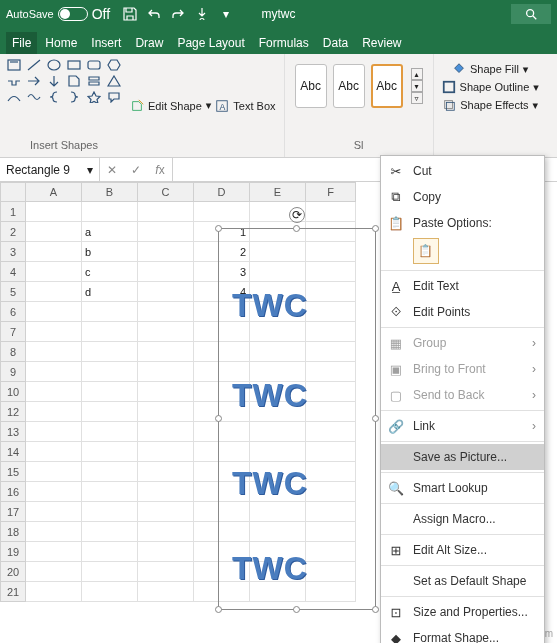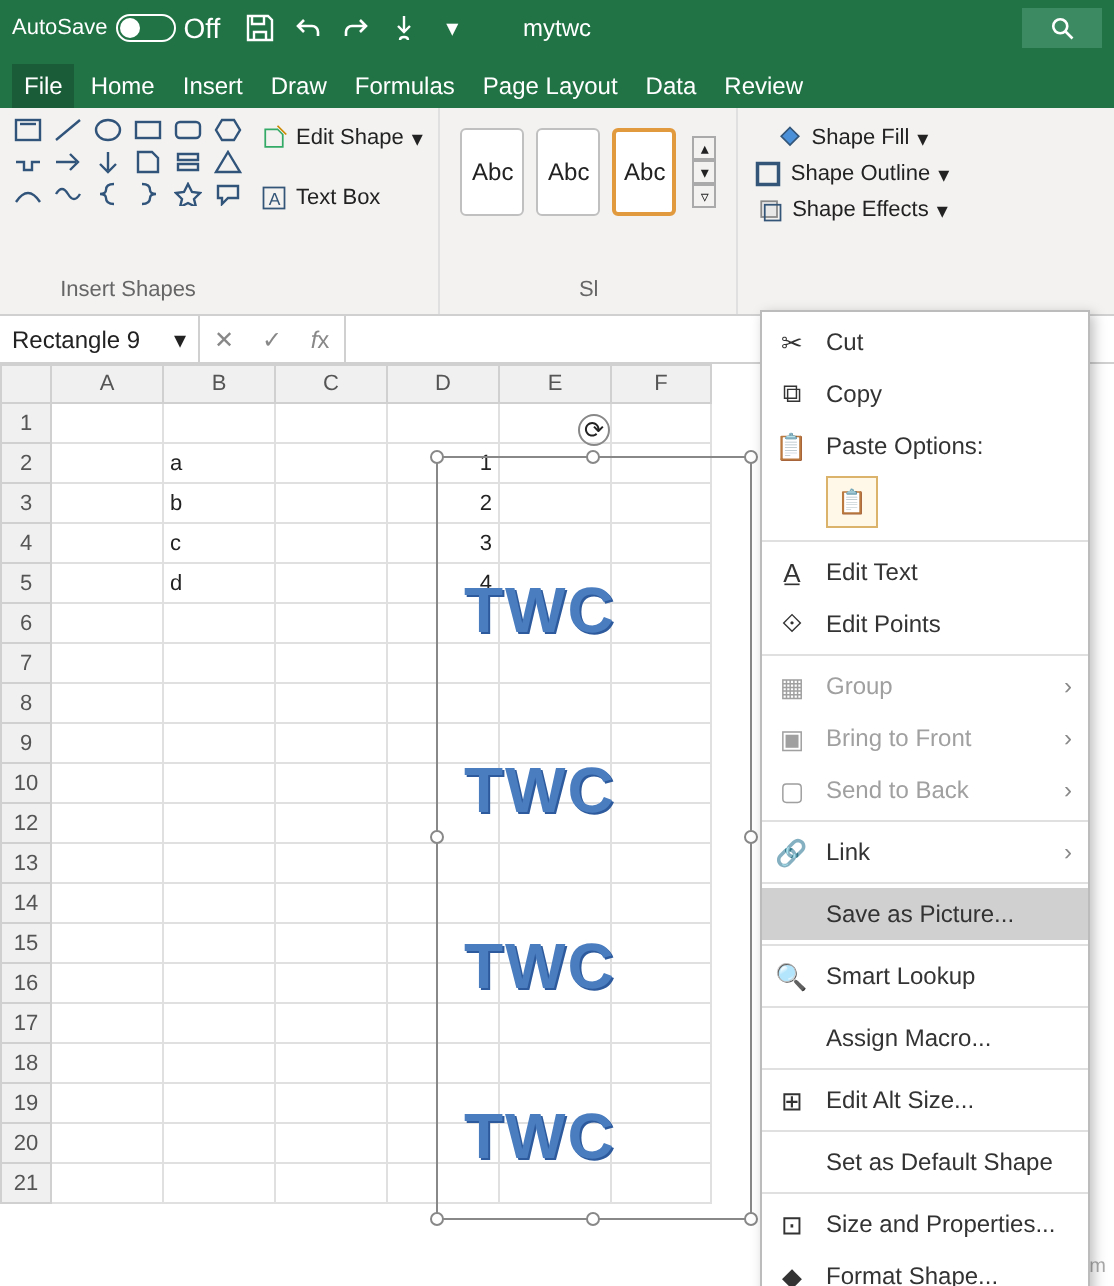--- a/index.html
+++ b/index.html
@@ -21,21 +21,21 @@
 .ribbon-tabs .tab.file { background: #1a5c38; }
 
 
 .ribbon { background: #f3f2f1; height: 104px; border-bottom: 1px solid #d0d0d0; display: flex; }
 .rgroup { border-right: 1px solid #e0e0e0; padding: 4px 6px; display: flex; flex-direction: column; justify-content:space-between;}
 .rgroup-label { text-align: center; font-size: 11px; color: #666; padding-bottom:2px;}
 .shapes-gallery { display: flex; flex-direction: column; gap: 2px;}
 .shapes-row { display: flex; gap: 4px;}
 .shape-swatch { width: 16px; height: 14px; display:flex; align-items:center; justify-content:center;}
 .shape-swatch svg { width:14px; height:12px; stroke:#30547a; fill:none; stroke-width:1.2;}
-.edit-controls { display:flex; flex-direction:column; gap:16px; padding:4px 2px;}
+.edit-controls { display:flex; flex-direction:row; gap:4px; padding:4px 2px;}
 .edit-controls .ctl { display:flex; align-items:center; gap:4px; font-size:11px;}
 .abc-gallery { display:flex; gap:6px; padding:6px 4px; align-items:center;}
 .abc-item { width:32px; height:44px; border:1px solid #c0c0c0; border-radius:3px; display:flex; align-items:center; justify-content:center; font-size:12px; background:#fff;}
 .abc-item.sel { border:2px solid #e29a3f; }
 .gallery-spin { display:flex; flex-direction:column; margin-left:2px;}
 .gallery-spin div { width:12px; height:12px; border:1px solid #aaa; display:flex;align-items:center;justify-content:center; font-size:8px;}
 .shape-style-ctl { display:flex; flex-direction:column; gap:4px; padding:4px 2px; font-size:11px;}
 .shape-style-ctl .ctl { display:flex; align-items:center; gap:4px;justify-content:center;}
 
 
@@ -117,22 +117,22 @@
         <path d="M10 10l4 4" stroke="#fff" stroke-width="1.5"></path>
       </svg>
   </div>
 </div>
 
 <div class="ribbon-tabs">
   <div class="tab file">File</div>
   <div class="tab">Home</div>
   <div class="tab">Insert</div>
   <div class="tab">Draw</div>
+  <div class="tab">Page Layout</div>
   <div class="tab">Formulas</div>
-  <div class="tab">Page Layout</div>
   <div class="tab">Data</div>
   <div class="tab">Review</div>
 </div>
 
 <div class="ribbon">
   <div class="rgroup" style="flex-direction:row; gap:6px;">
     <div style="display:flex;flex-direction:column;justify-content:space-between;">
       <div class="shapes-gallery">
         <div class="shapes-row">
           <span class="shape-swatch">

